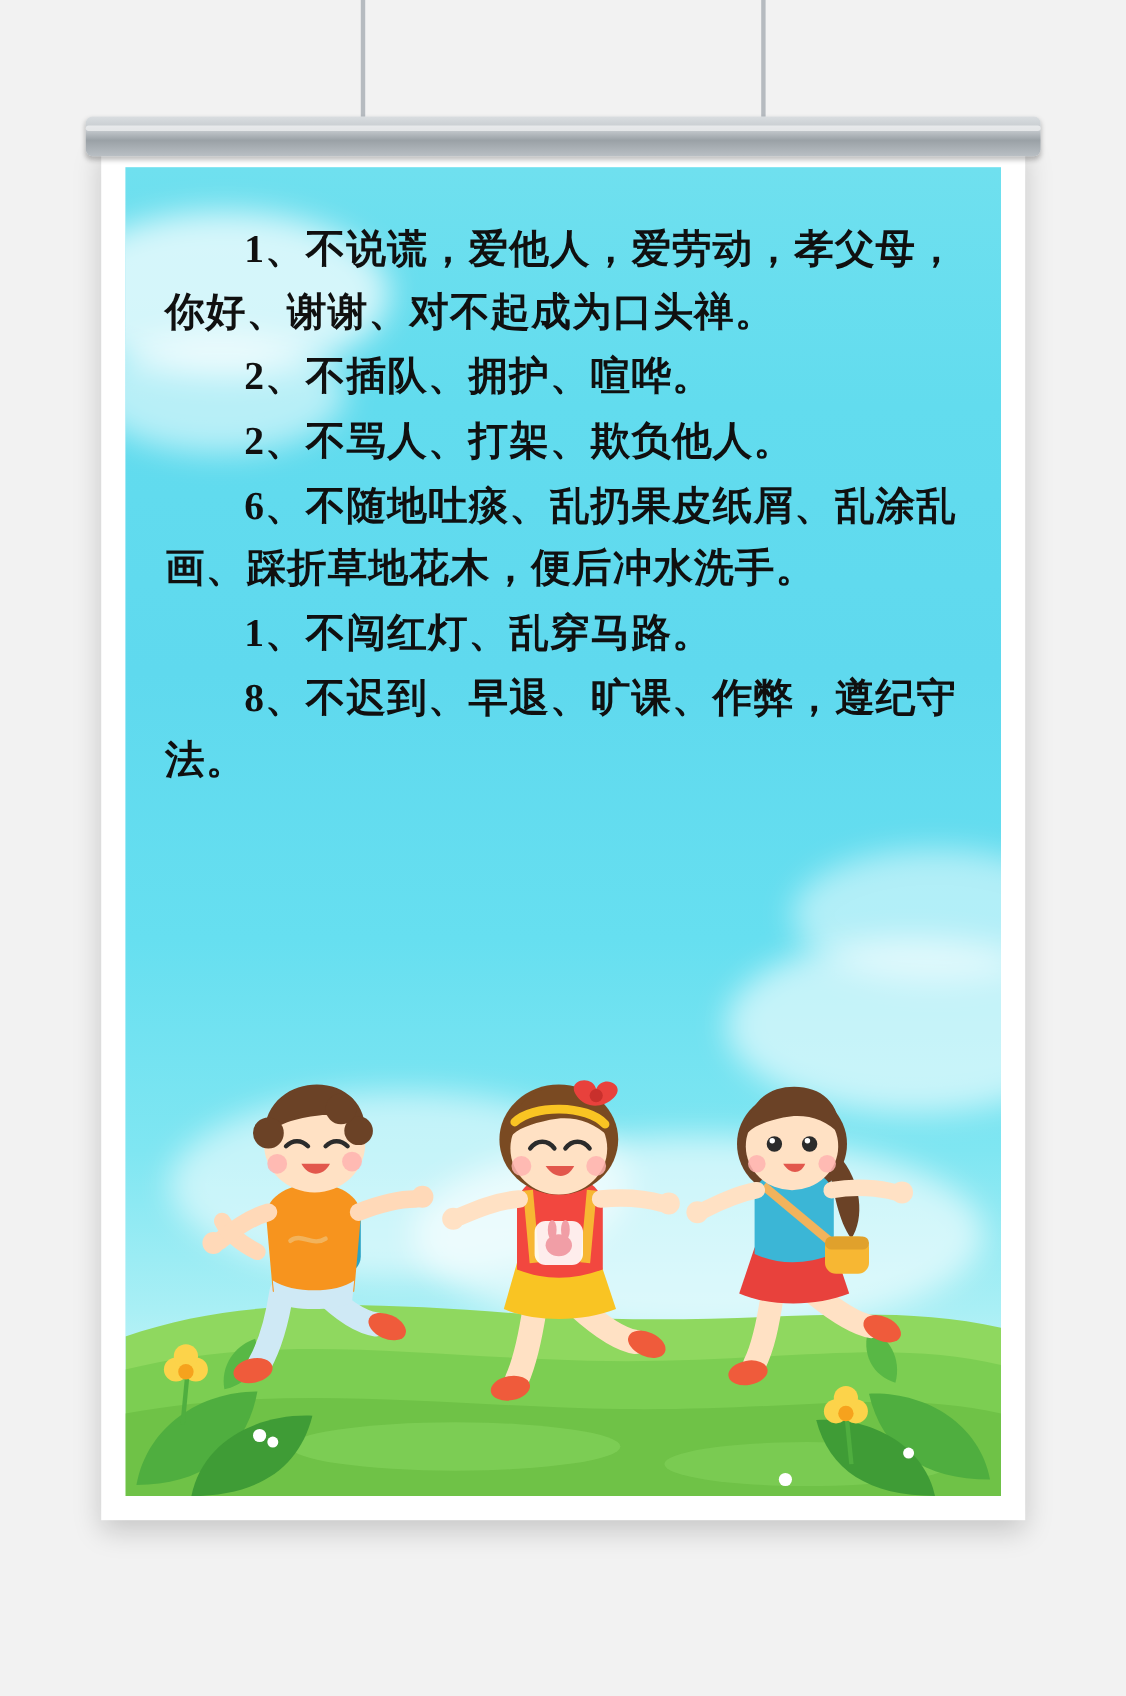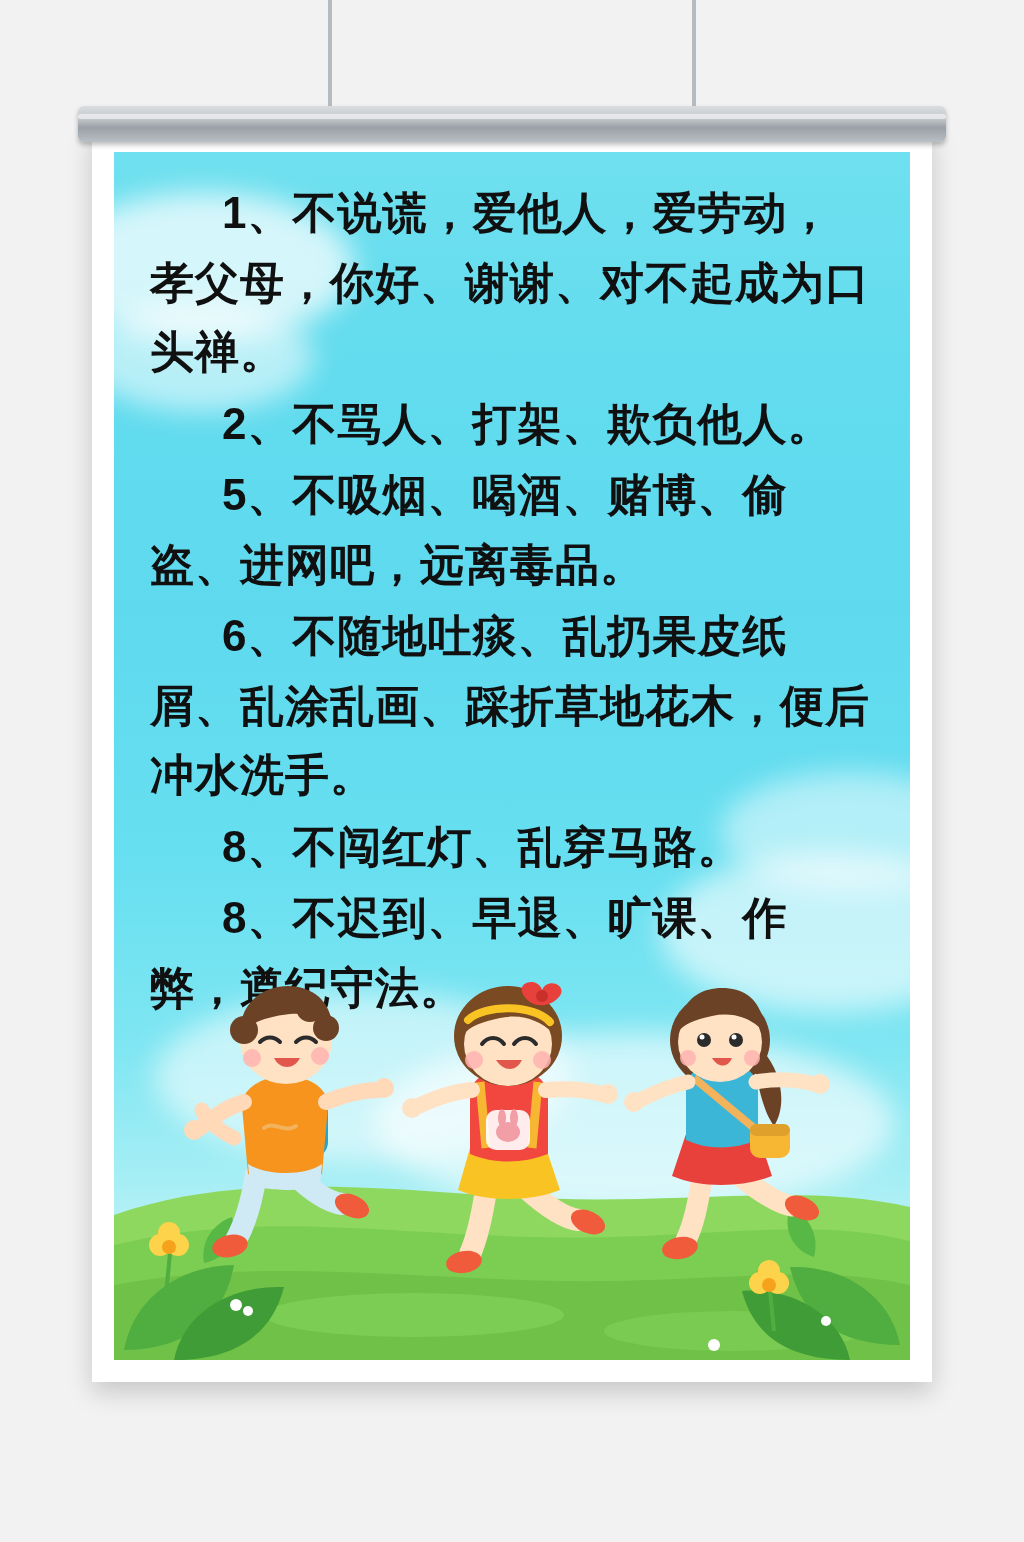--- a/index.html
+++ b/index.html
@@ -105,25 +105,25 @@
       -2px  2px 0 #ffd900,
        2px  2px 0 #ffd900,
        3px 3px 0 #ffd900,
        4px 5px 4px rgba(0,0,0,0.16);
   }
 
   
   .rules {
     position: relative;
     z-index: 3;
-    margin: 26px 36px 0 36px;
+    margin: 46px 36px 0 36px;
     color: #101010;
-    font-family: Liberation Sans, sans-serif;
+    font-family: Liberation Serif, serif;
     font-weight: bold;
-    font-size: 44px;
+    font-size: 36px;
     line-height: 1.58;
     letter-spacing: 1px;
   }
   .rule {
     text-indent: 72px;
     margin-bottom: 2px;
   }
 
   
   .ground {
@@ -163,24 +163,24 @@
     <div class="cloud c1"></div>
     <div class="cloud c2"></div>
     <div class="cloud c3"></div>
     <div class="cloud c4"></div>
     <div class="cloud c5"></div>
     <div class="cloud c6"></div>
 
 
     <div class="rules">
       <div class="rule">1、不说谎，爱他人，爱劳动，孝父母，你好、谢谢、对不起成为口头禅。</div>
+      <div class="rule">2、不插队、拥护、喧哗。</div>
       <div class="rule">2、不骂人、打架、欺负他人。</div>
-      <div class="rule">5、不吸烟、喝酒、赌博、偷盗、进网吧，远离毒品。</div>
       <div class="rule">6、不随地吐痰、乱扔果皮纸屑、乱涂乱画、踩折草地花木，便后冲水洗手。</div>
-      <div class="rule">8、不闯红灯、乱穿马路。</div>
+      <div class="rule">1、不闯红灯、乱穿马路。</div>
       <div class="rule">8、不迟到、早退、旷课、作弊，遵纪守法。</div>
     </div>
 
     <svg class="ground" viewBox="0 0 796 215" preserveAspectRatio="none">
       <path d="M0,70 C120,28 250,42 400,52 C560,62 680,36 796,62 L796,215 L0,215 Z" fill="#8fd85f"></path>
       <path d="M0,100 C140,66 260,88 420,92 C580,96 690,70 796,96 L796,215 L0,215 Z" fill="#7cce52"></path>
       <path d="M0,140 C150,112 300,134 450,136 C600,138 700,118 796,140 L796,215 L0,215 Z" fill="#6fc247"></path>
       <ellipse cx="300" cy="170" rx="150" ry="22" fill="#86d45e" opacity="0.6"></ellipse>
       <ellipse cx="620" cy="186" rx="130" ry="20" fill="#86d45e" opacity="0.5"></ellipse>
 

